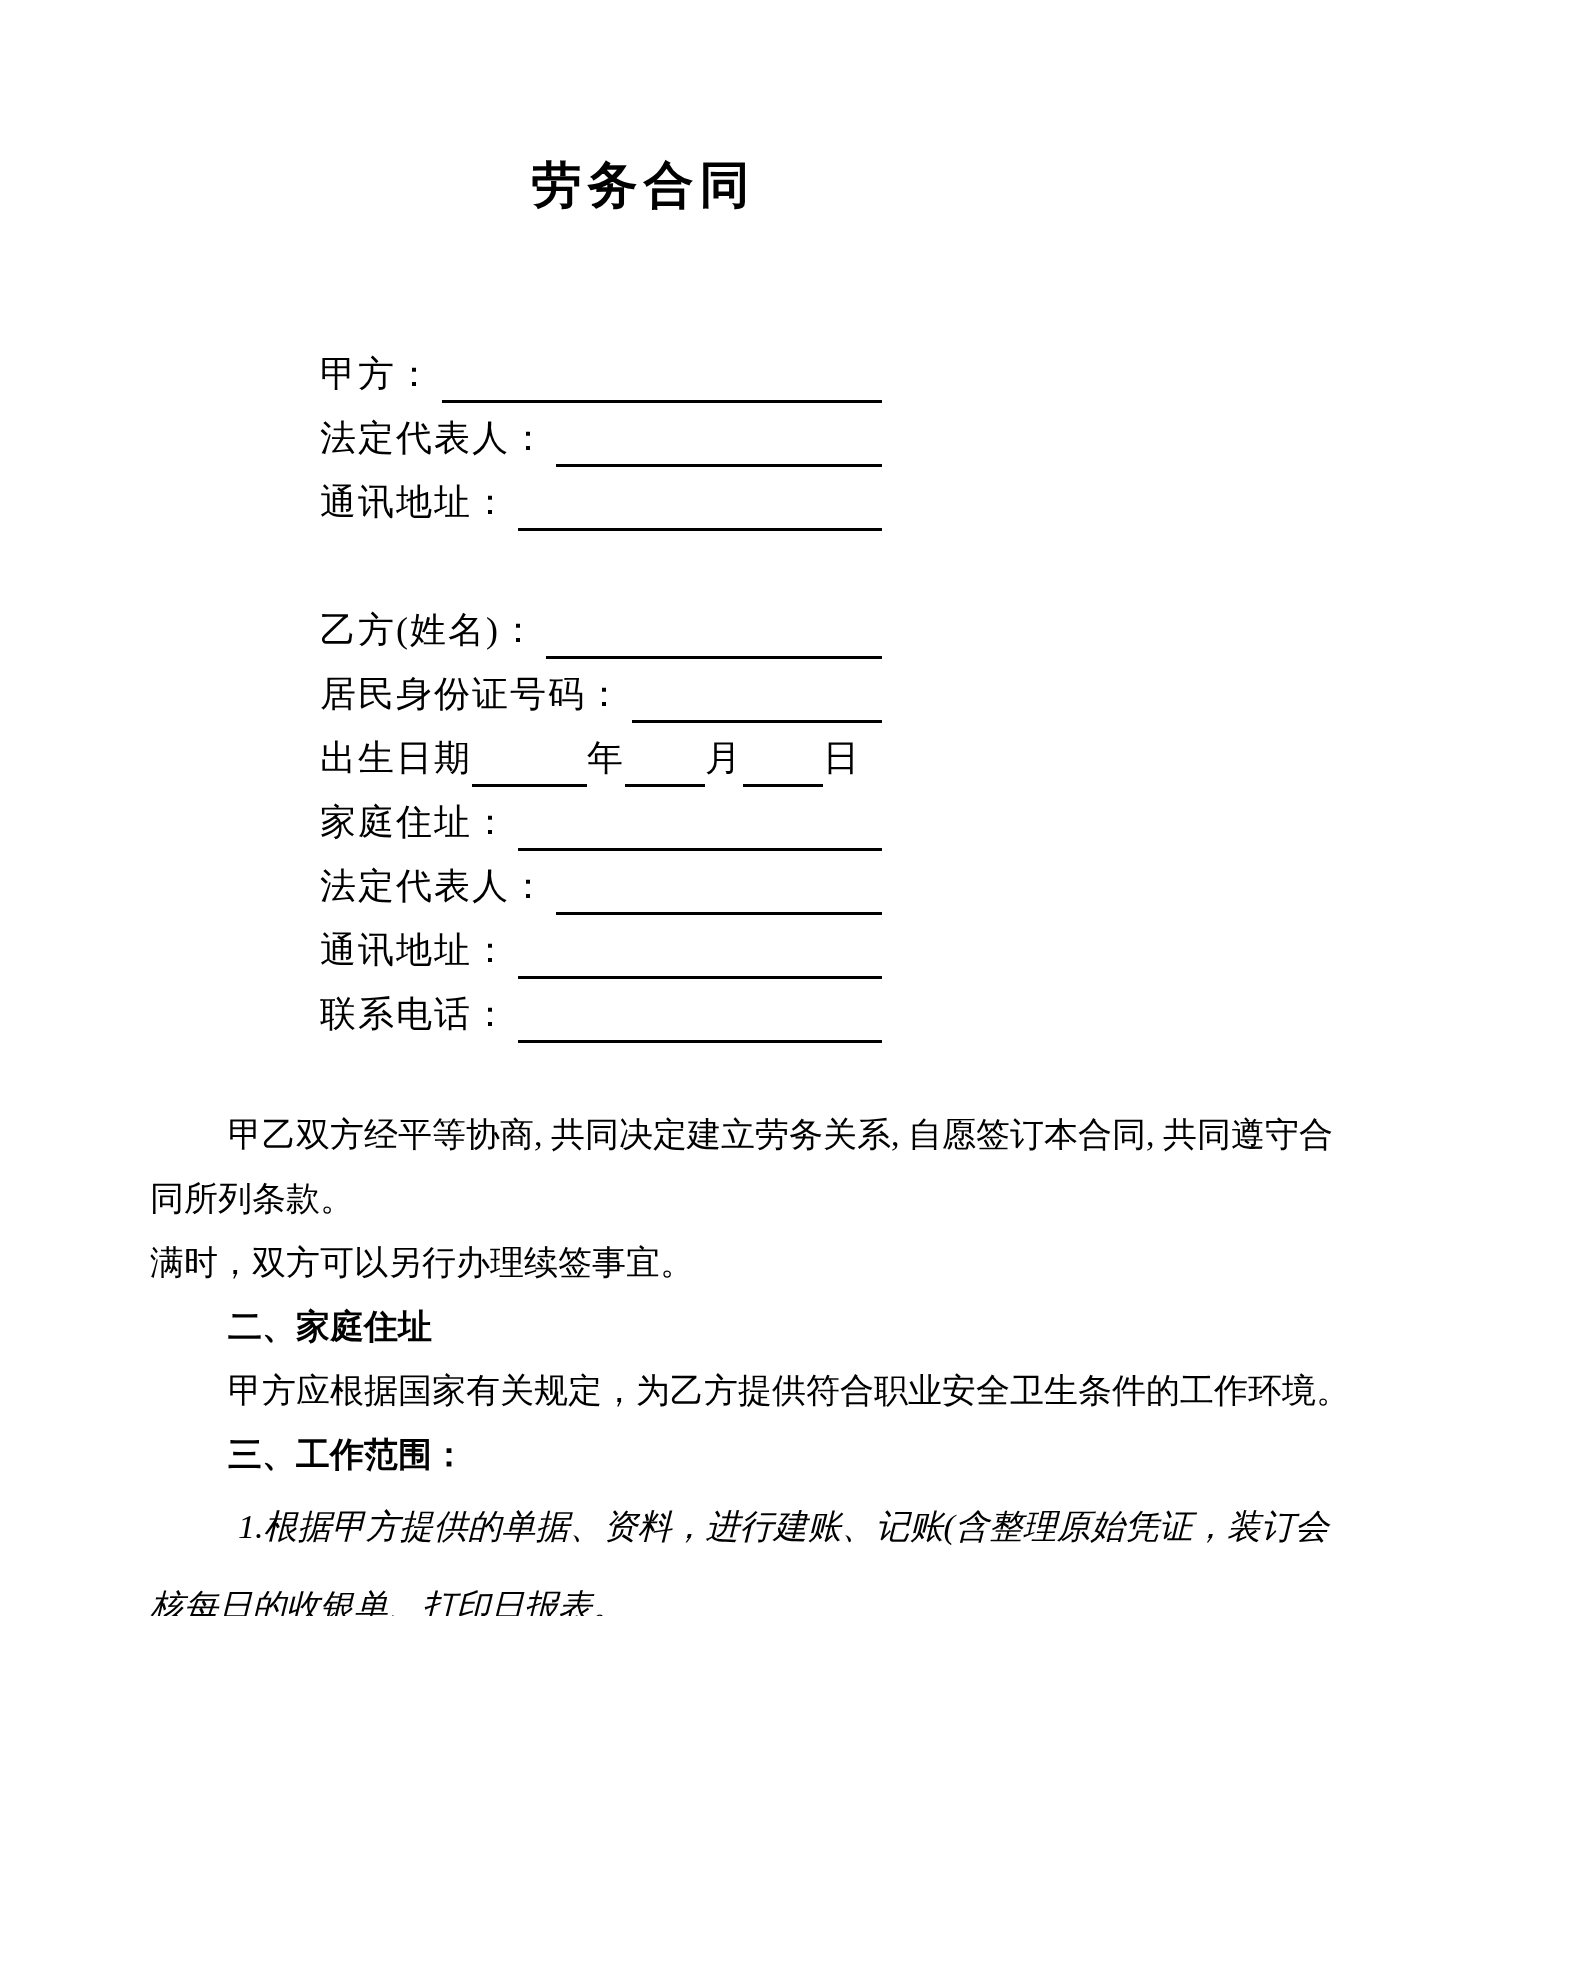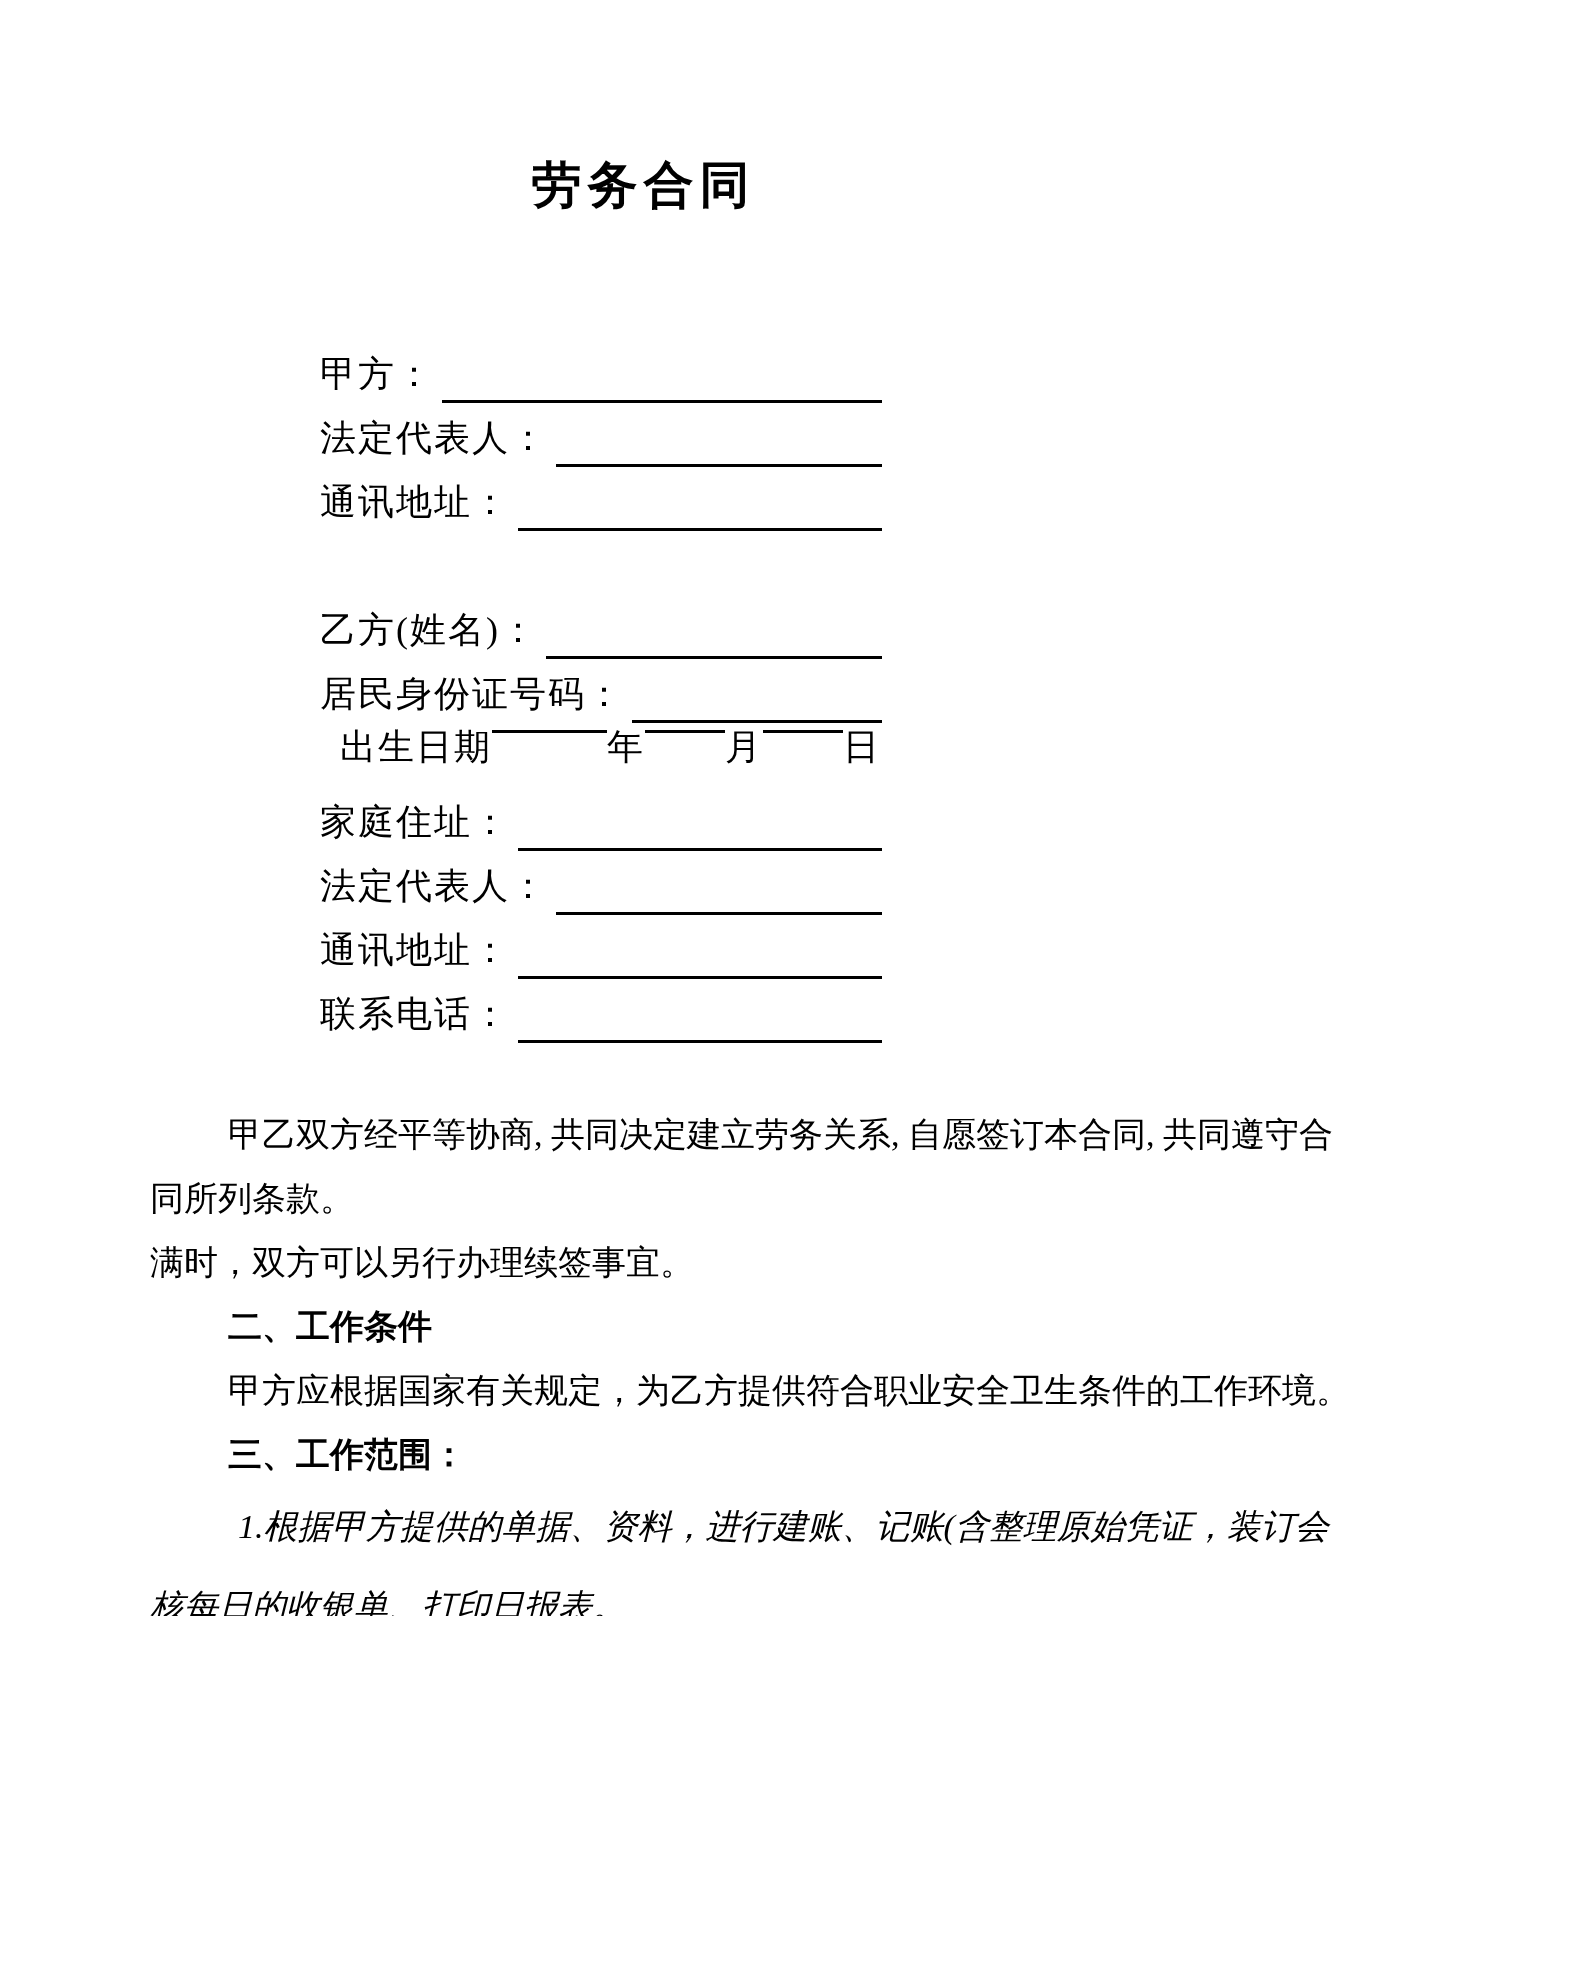--- a/index.html
+++ b/index.html
@@ -21,21 +21,21 @@
     line-height: 75px; text-align: center;
     position: relative; left: -110px;
     letter-spacing: 6px; white-space: nowrap;
   }
   
   .fields { margin-top: 116px; padding-left: 170px; font-size: 36px; }
   .group-b { margin-top: 64px; }
   .frow { display: flex; align-items: flex-end; height: 64px; width: 562px; }
   .flabel { white-space: nowrap; letter-spacing: 2px; padding-bottom: 4px; }
   .fblank { flex: 1; border-bottom: 3px solid #000; height: 10px; margin-left: 8px; }
-  .daterow { display: flex; align-items: flex-start; height: 64px; margin-left: 20px; }
+  .daterow { display: flex; align-items: flex-end; height: 64px; }
   .dblank { border-bottom: 3px solid #000; height: 10px; }
   .bw115 { width: 115px; } .bw80 { width: 80px; }
   
   .content { margin-top: 60px; font-size: 34px; }
   .line { line-height: 64px; white-space: nowrap; }
   .line80 { line-height: 80px; white-space: nowrap; font-style: italic; }
   .indent { text-indent: 78px; }
   .indent88 { text-indent: 88px; }
   .bold { font-weight: bold; }
   
@@ -99,21 +99,21 @@
       <span class="fblank"></span>
     </div>
   </div>
 
   <div class="content">
     <div class="line indent">甲乙双方经平等协商, 共同决定建立劳务关系, 自愿签订本合同, 共同遵守合</div>
     <div class="line">同所列条款。</div>
 
     <div class="line">满时，双方可以另行办理续签事宜。</div>
 
-    <div class="line indent bold">二、工作条件</div>
+    <div class="line indent bold">二、家庭住址</div>
     <div class="line indent">甲方应根据国家有关规定，为乙方提供符合职业安全卫生条件的工作环境。</div>
 
     <div class="line indent bold">三、工作范围：</div>
     <div class="line80 indent88">1.根据甲方提供的单据、资料，进行建账、记账(含整理原始凭证，装订会</div>
     <div class="line80">核每日的收银单、打印日报表。</div>
   </div>
 
 </div>
 
 </body></html>

